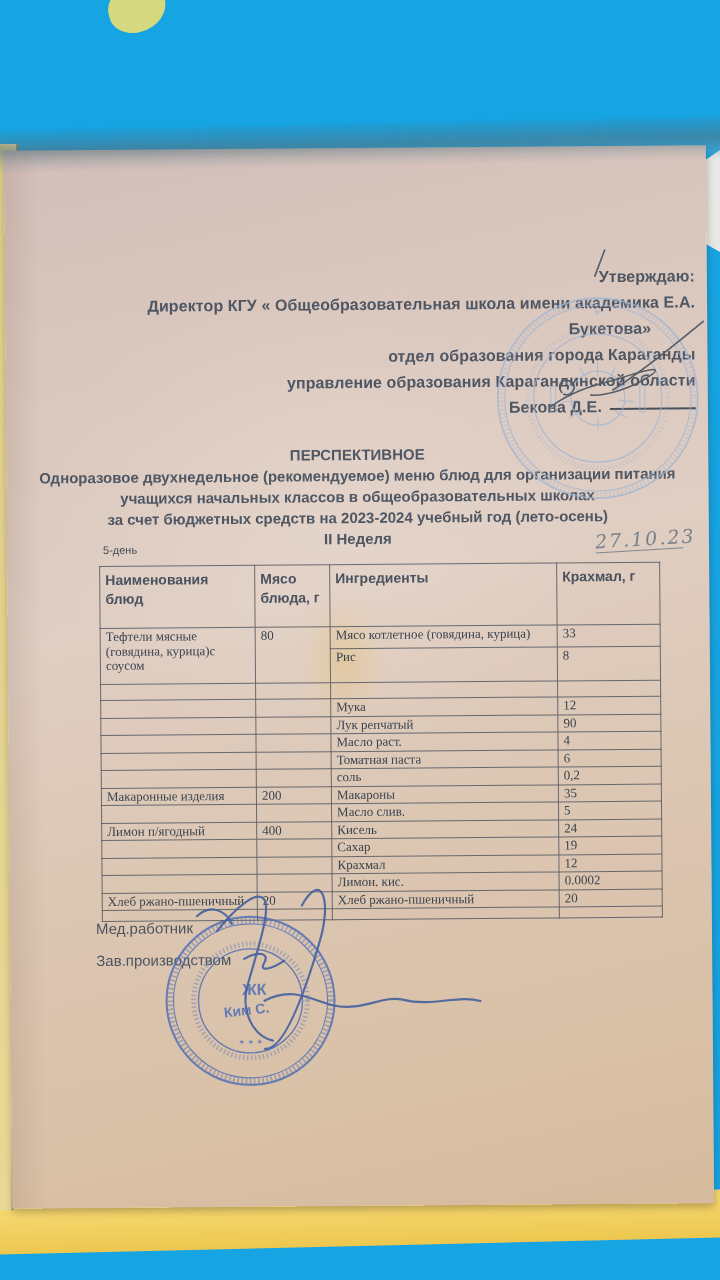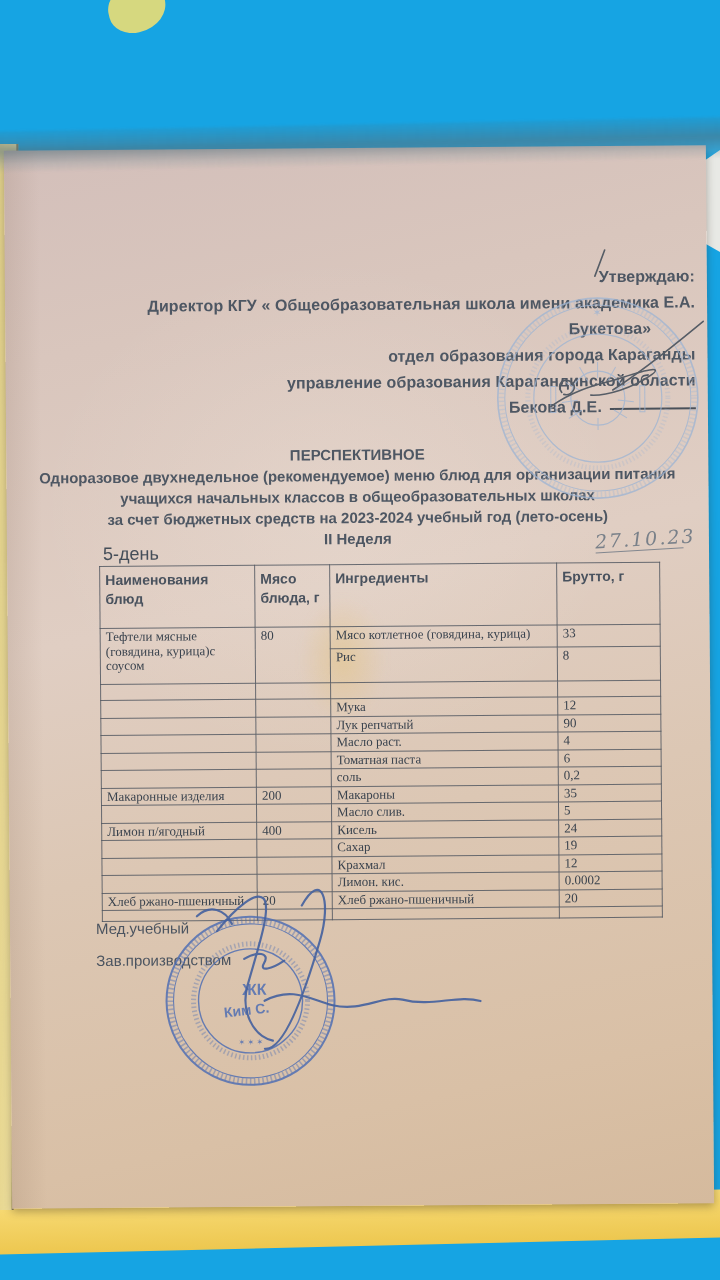--- a/index.html
+++ b/index.html
@@ -69,21 +69,21 @@
     margin-left:8px;vertical-align:2px;
   }
   
   .doc-title{
     position:absolute;top:296px;left:0;width:100%;
     text-align:center;font-weight:700;font-size:15px;line-height:21px;
     color:#4e5763;
   }
   .day-label{
     position:absolute;left:96px;top:394px;
-    font-size:18px;color:#454e59;
+    font-size:11px;color:#454e59;
   }
   .hand-date{
     position:absolute;left:588px;top:382px;width:88px;text-align:center;
     font-family:"DejaVu Serif",serif;font-style:italic;
     font-size:19px;letter-spacing:2px;color:#798089;
     border-bottom:1.6px solid #82878f;transform:rotate(-3deg);
   }
   
   table.menu{
     position:absolute;left:92px;top:416px;width:560px;
@@ -148,21 +148,21 @@
         <col style="width:155px">
         <col style="width:75px">
         <col style="width:227px">
         <col style="width:103px">
       </colgroup>
     <tbody>
         <tr class="rh62">
       <th>Наименования блюд</th>
       <th>Мясо блюда, г</th>
       <th>Ингредиенты</th>
-      <th>Брутто, г</th>
+      <th>Крахмал, г</th>
     </tr>
     <tr class="rh22">
       <td rowspan="2">Тефтели мясные (говядина, курица)с соусом</td>
       <td rowspan="2">80</td>
       <td>Мясо котлетное (говядина, курица)</td>
       <td>33</td>
     </tr>
     <tr class="rh34">
       <td>Рис</td>
       <td>8</td>
@@ -247,21 +247,21 @@
     </tr>
     <tr class="rh11">
       <td></td>
           <td></td>
       <td></td>
           <td></td>
     </tr>
   </tbody>
     </table>
 
-  <div class="footer-label" style="top:770px;">Мед.учебный</div>
+  <div class="footer-label" style="top:770px;">Мед.работник</div>
   <div class="footer-label" style="top:802px;">Зав.производством</div>
 
   <svg class="ink" width="702" height="1058" viewBox="0 0 702 1058">
 
     <g stroke="#9fb5d3" fill="none" opacity="0.78">
       <circle cx="592" cy="252" r="100" stroke-width="1.6"></circle>
       <circle cx="592" cy="252" r="93" stroke-width="1"></circle>
       <circle cx="592" cy="252" r="96.5" stroke-width="6" stroke-dasharray="1.5,2.6" opacity="0.45"></circle>
       <circle cx="592" cy="252" r="64" stroke-width="1.2"></circle>
       <circle cx="592" cy="252" r="70" stroke-width="5" stroke-dasharray="1.4,2.4" opacity="0.4"></circle>

